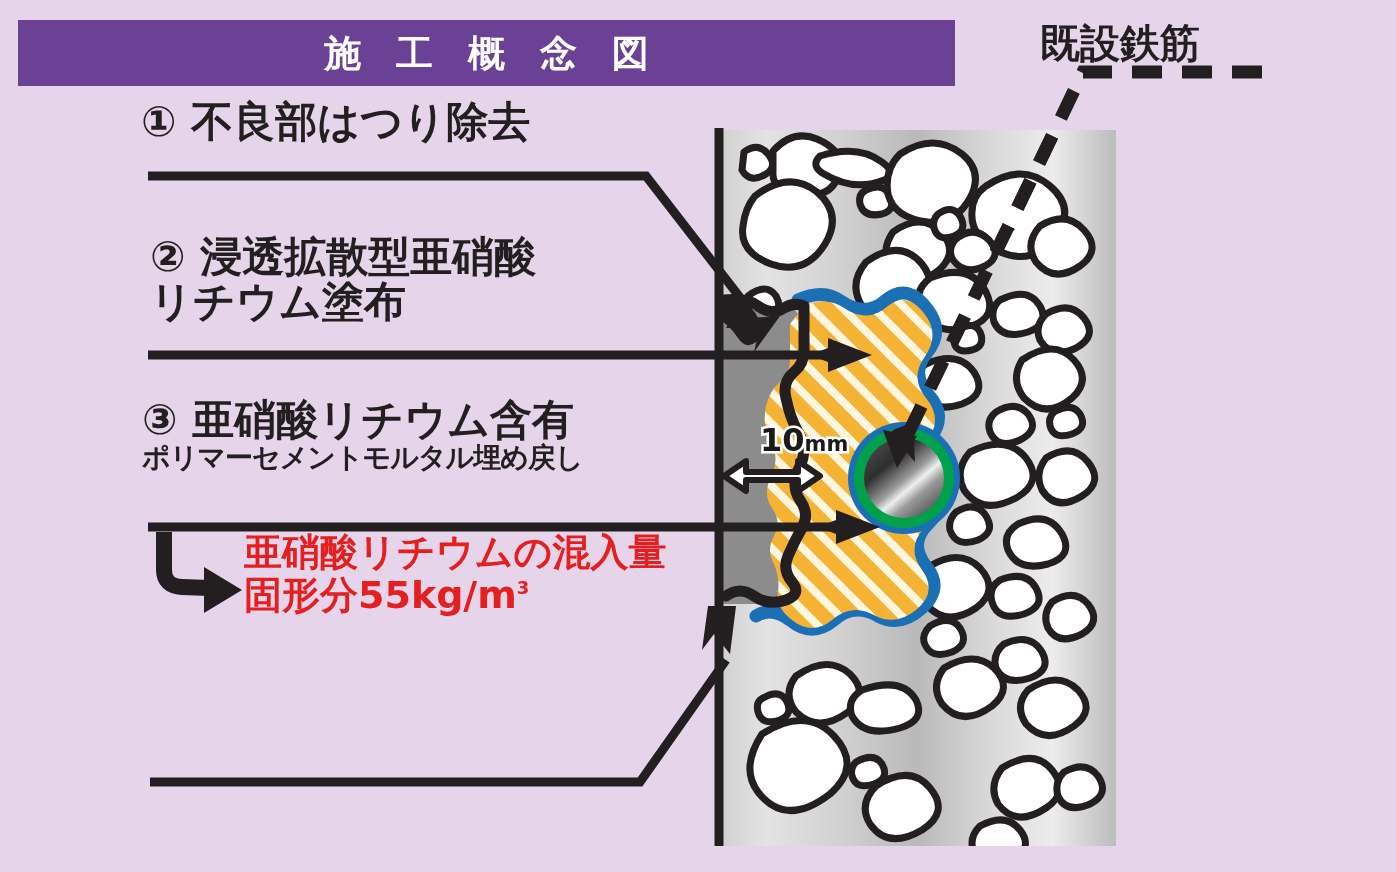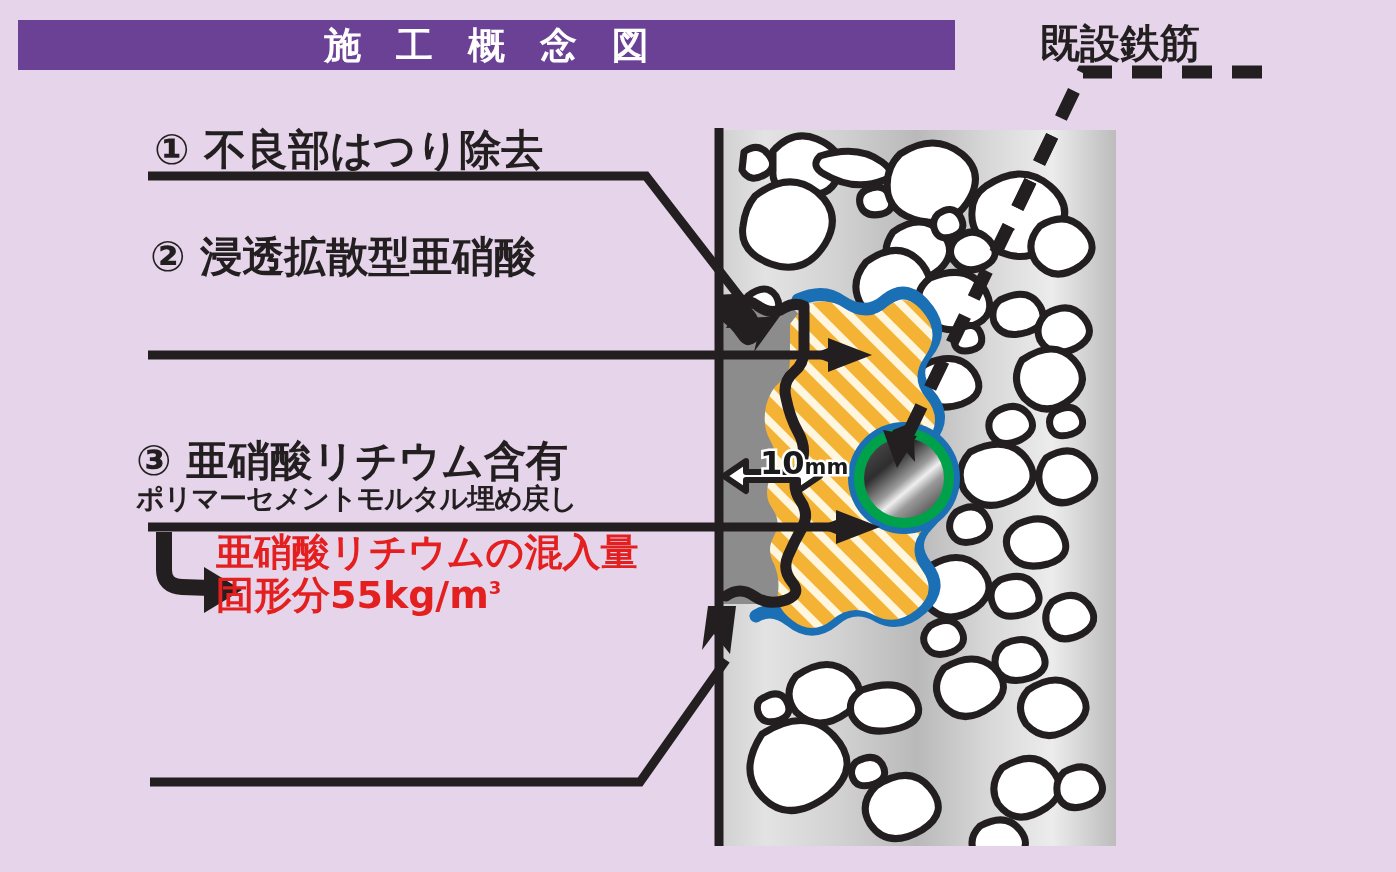--- a/index.html
+++ b/index.html
@@ -8,60 +8,60 @@
     background:#e6d5ea;
     font-family:"DejaVu Sans","Liberation Sans",sans-serif;
     overflow:hidden;
     position:relative;
   }
   #root{position:absolute;inset:0;}
   .stage{position:absolute;left:0;top:0;width:1396px;height:872px;}
 
   
   .title-bar{
-    position:absolute;left:18px;top:20px;width:937px;height:50px;
+    position:absolute;left:18px;top:20px;width:937px;height:66px;
     background:#6b4196;
     display:flex;align-items:center;justify-content:center;
   }
   .title-bar .title-text{
     color:#ffffff;
     font-size:37px;
     font-weight:bold;
     letter-spacing:11px;
     text-indent:11px;
     white-space:nowrap;
     line-height:1;
   }
 
   
   .step{position:absolute;color:#231f20;font-weight:bold;white-space:nowrap;}
   .step .ln{display:block;line-height:1.06;}
 
-  #step1{left:154px;top:100px;font-size:42px;margin-top:28px;}
+  #step1{left:141px;top:100px;font-size:42px;}
   #step2{left:150px;top:235px;font-size:42px;}
-  #step3{left:136px;top:398px;font-size:42px;margin-top:41px;}
+  #step3{left:142px;top:398px;font-size:42px;}
   #step3 .ln2{font-size:28px;letter-spacing:-1px;}
   #step4{left:150px;top:658px;font-size:42px;}
 
   .note-red{
-    position:absolute;left:216px;top:531px;
+    position:absolute;left:244px;top:531px;
     color:#e41f1f;font-weight:bold;font-size:38px;
     white-space:nowrap;line-height:1.12;
   }
   .note-red .ln{display:block;}
   .sup3{font-size:18px;vertical-align:super;line-height:0;}
 
   
   .rebar-label{
     position:absolute;left:1040px;top:16px;
     font-size:40px;font-weight:bold;color:#231f20;white-space:nowrap;
   }
 
   .mm-label{
-    position:absolute;left:760px;top:447px;
+    position:absolute;left:760px;top:424px;
     font-size:32px;font-weight:bold;color:#1a1a1a;
     white-space:nowrap;line-height:1;
     -webkit-text-stroke:5px #ffffff;
     paint-order:stroke fill;
   }
   .mm-label .unit{font-size:21px;}
 </style>
 </head>
 <body>
 
@@ -223,20 +223,21 @@
   <div class="title-bar">
     <span class="title-text">施 工 概 念 図</span>
   </div>
 
   <div class="step" id="step1">
     <span class="ln ln1">① 不良部はつり除去</span>
   </div>
 
   <div class="step" id="step2">
     <span class="ln ln1">② 浸透拡散型亜硝酸</span>
+    <span class="ln ln2">リチウム塗布</span>
   </div>
 
   <div class="step" id="step3">
     <span class="ln ln1">③ 亜硝酸リチウム含有</span>
     <span class="ln ln2">ポリマーセメントモルタル埋め戻し</span>
   </div>
 
   <div class="note-red">
     <span class="ln">亜硝酸リチウムの混入量</span>
     <span class="ln"><span>固形分55kg/m</span><span class="sup3">3</span></span>

